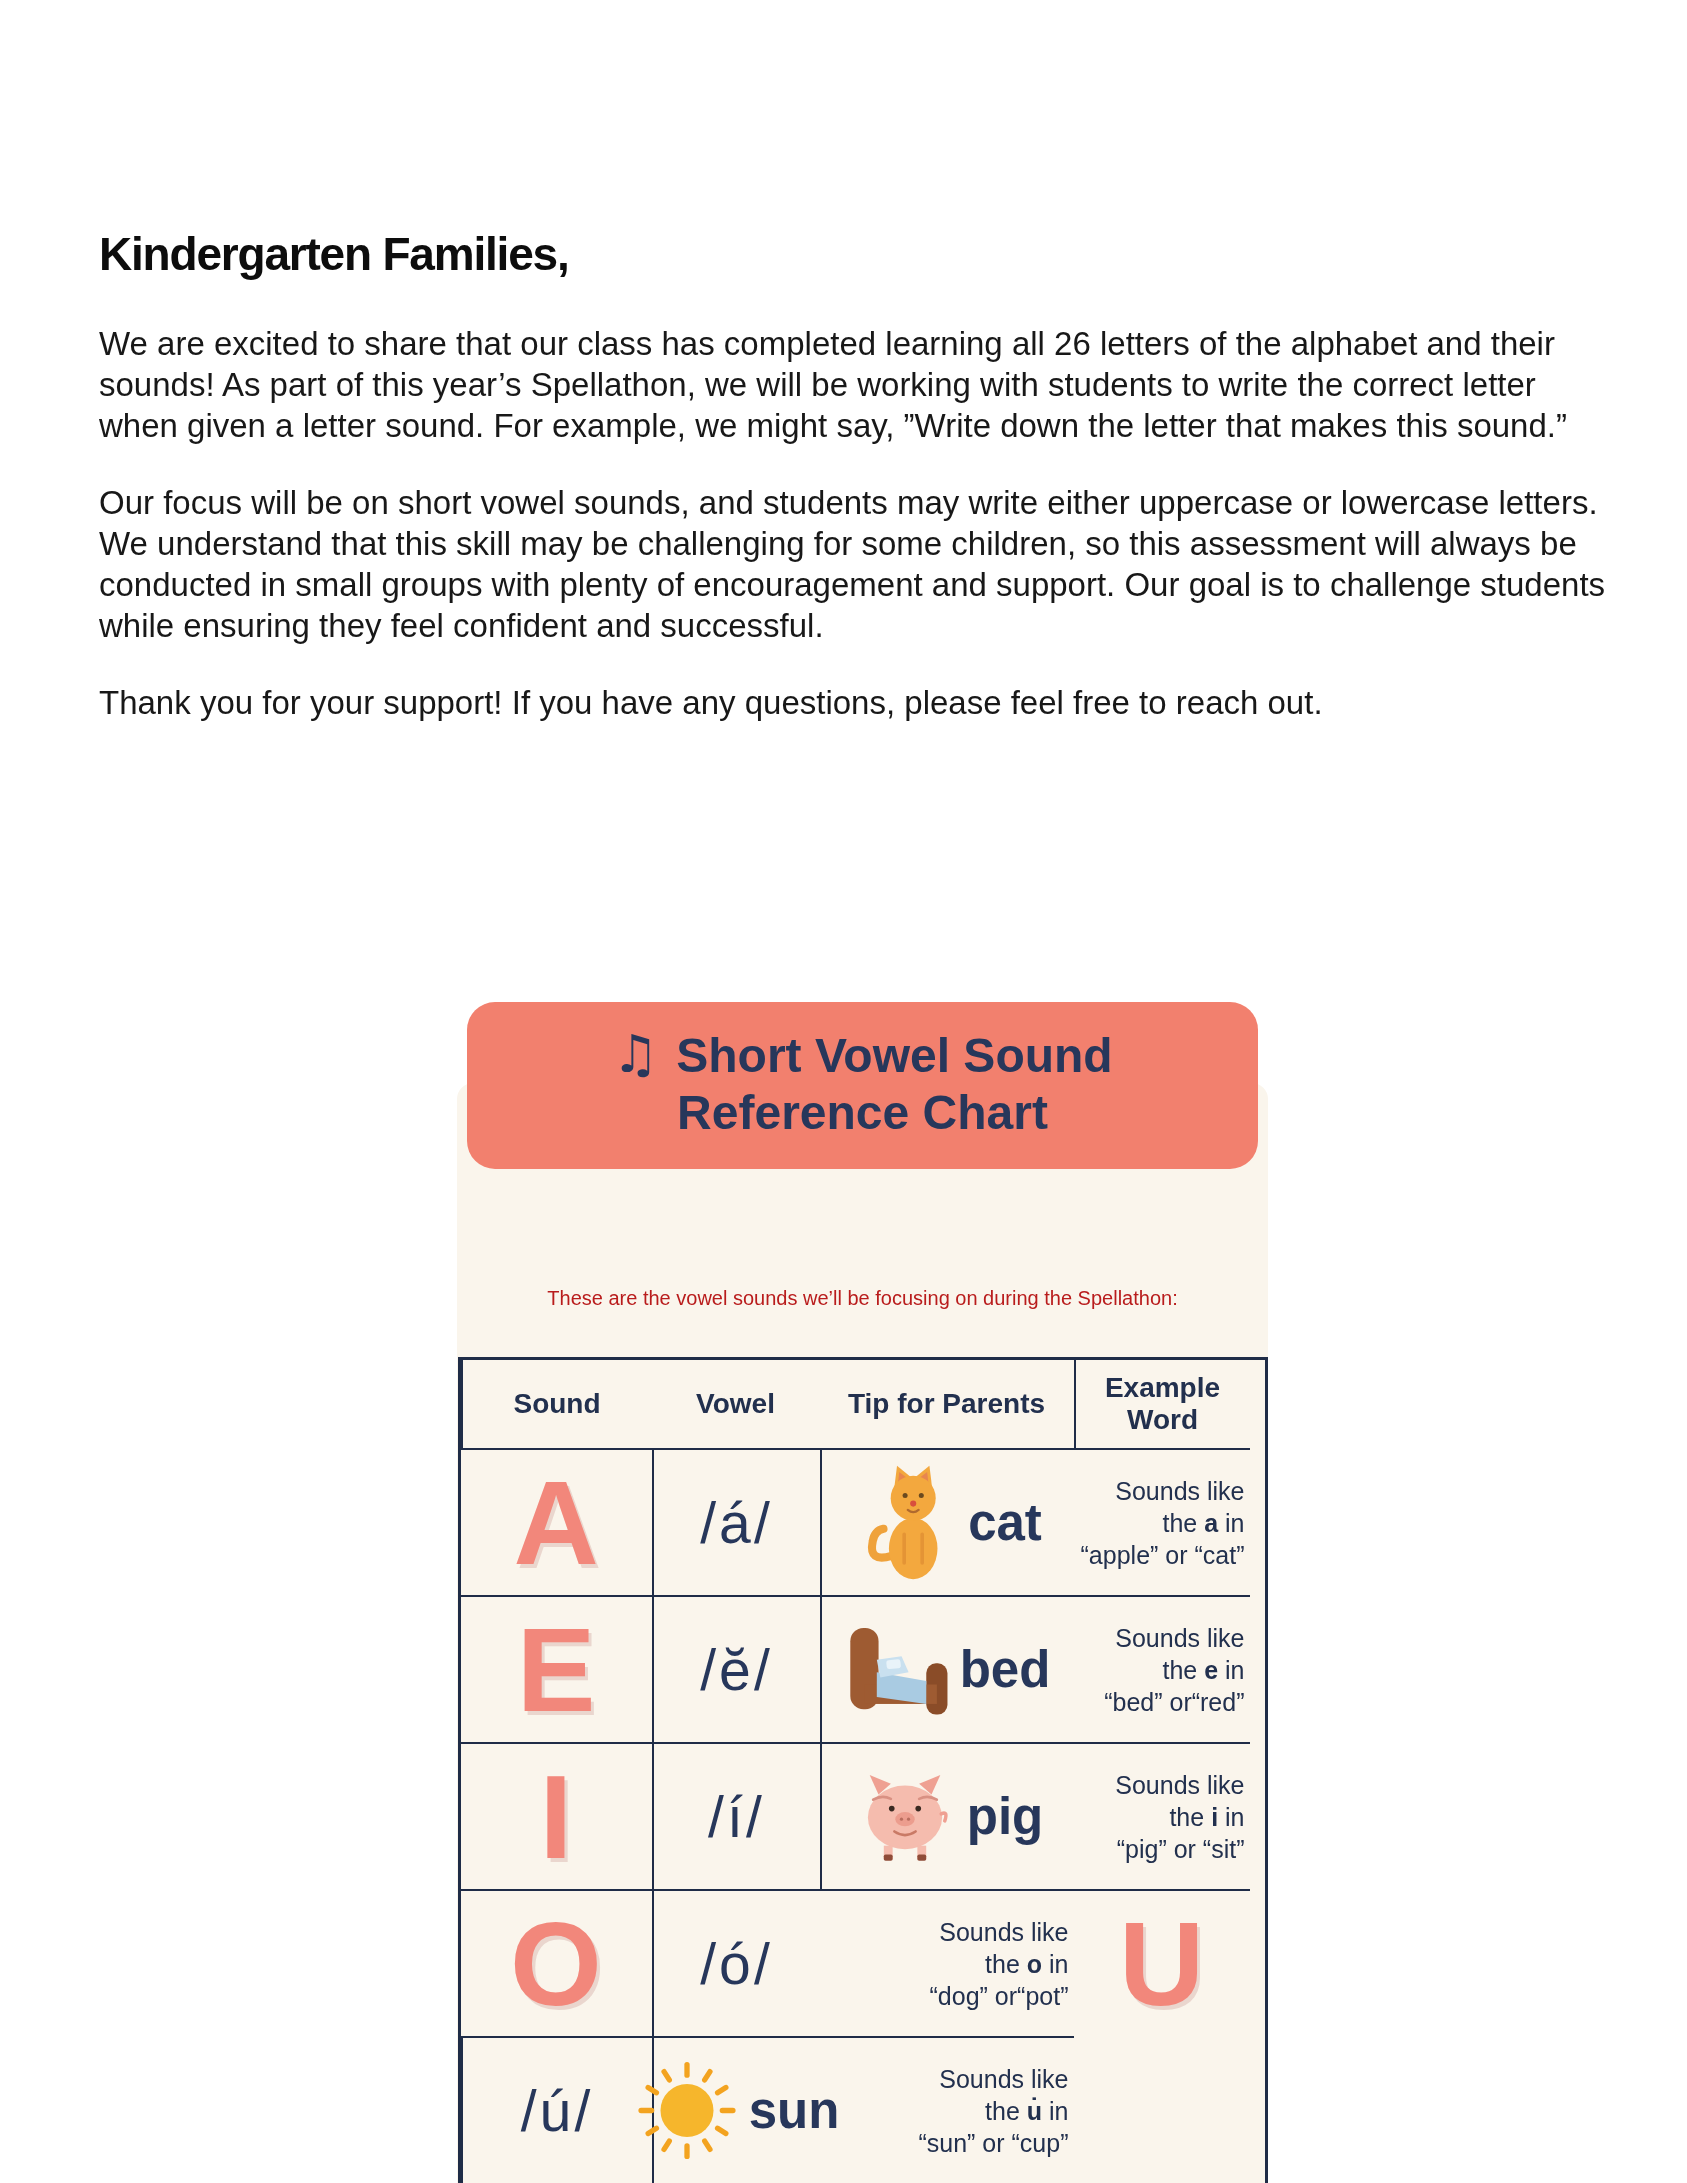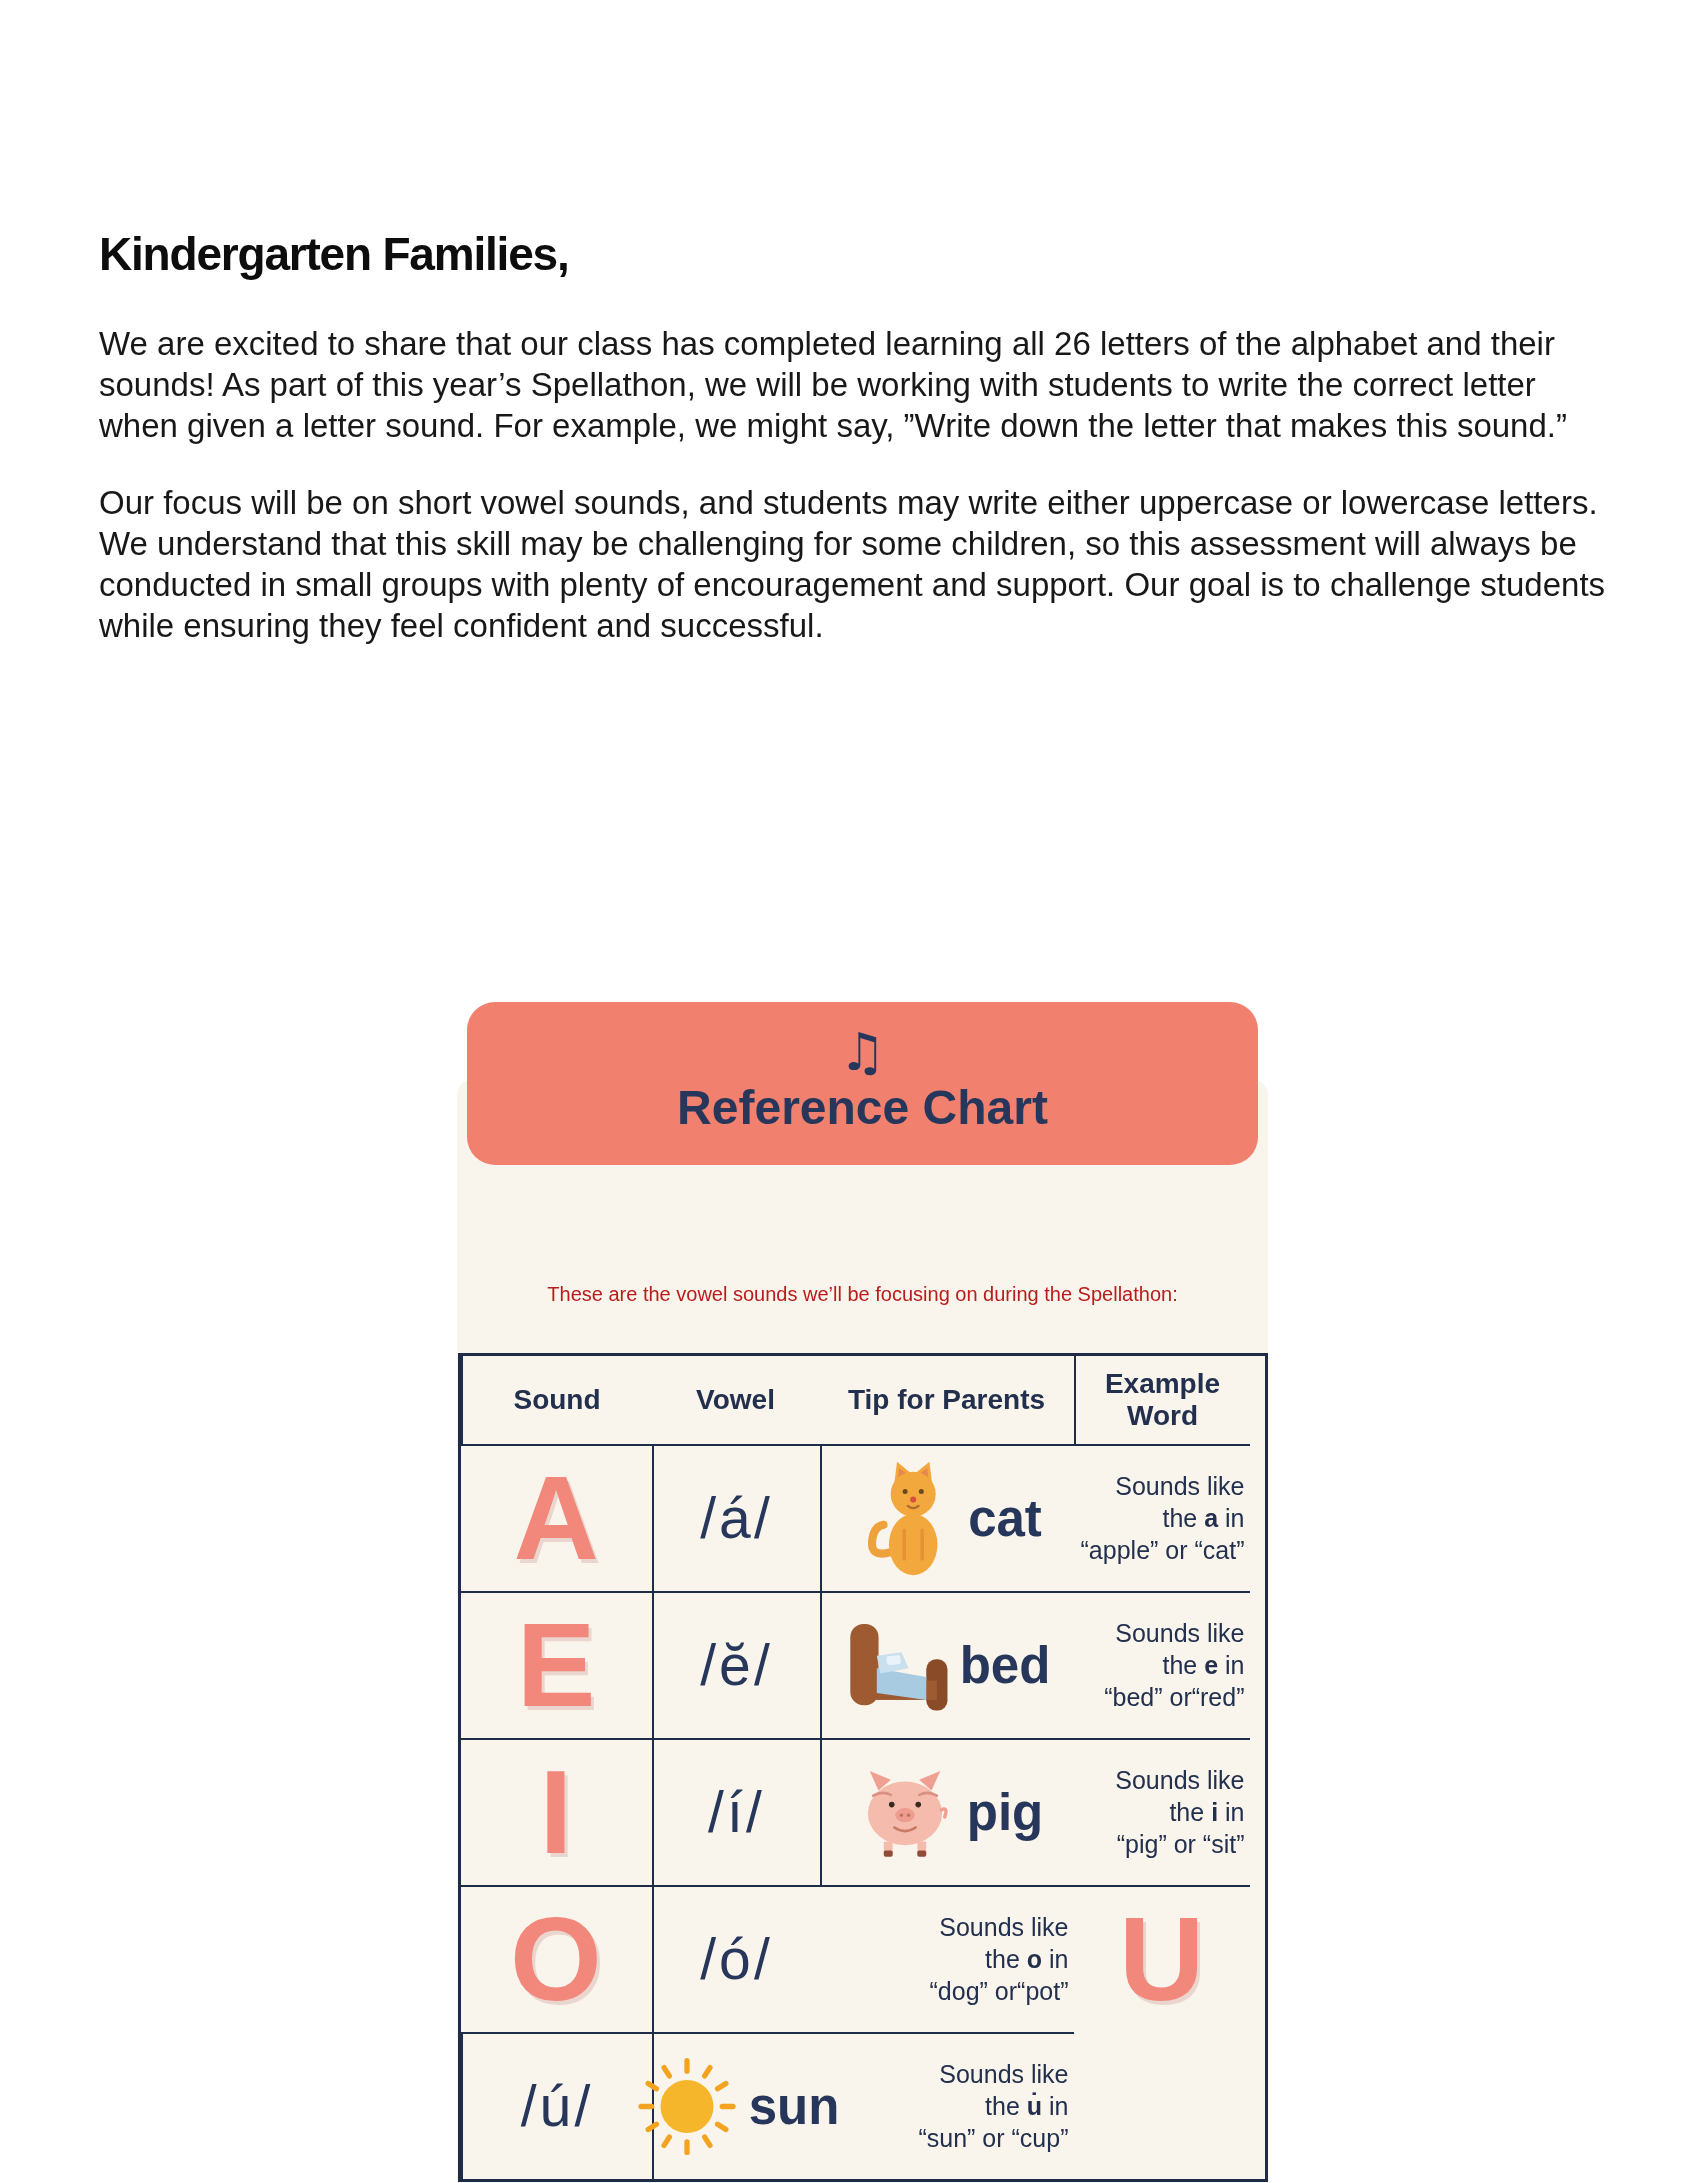--- a/index.html
+++ b/index.html
@@ -104,27 +104,29 @@
 </style>
 </head>
 <body>
 
 <div class="page">
 
   <div class="letter">
     <h1>Kindergarten Families,</h1>
     <p>We are excited to share that our class has completed learning all 26 letters of the alphabet and their sounds! As part of this year’s Spellathon, we will be working with students to write the correct letter when given a letter sound. For example, we might say, ”Write down the letter that makes this sound.”</p>
     <p>Our focus will be on short vowel sounds, and students may write either uppercase or lowercase letters. We understand that this skill may be challenging for some children, so this assessment will always be conducted in small groups with plenty of encouragement and support. Our goal is to challenge students while ensuring they feel confident and successful.</p>
+    <p>Thank you for your support! If you have any questions, please feel free  to reach out.</p>
   </div>
 
   <div class="chart-area">
 
     <div class="chart-banner">
       <div class="banner-line1">
         <span class="music-icon">♫</span>
+        <span>Short Vowel Sound</span>
       </div>
       <div class="banner-line2">Reference Chart</div>
     </div>
 
     <div class="chart-body">
       <div class="chart-subtitle">These are the vowel sounds we’ll be focusing on during the Spellathon:</div>
 
       <div class="vtable">
 
         <div class="cell hcell r0">Sound</div>

